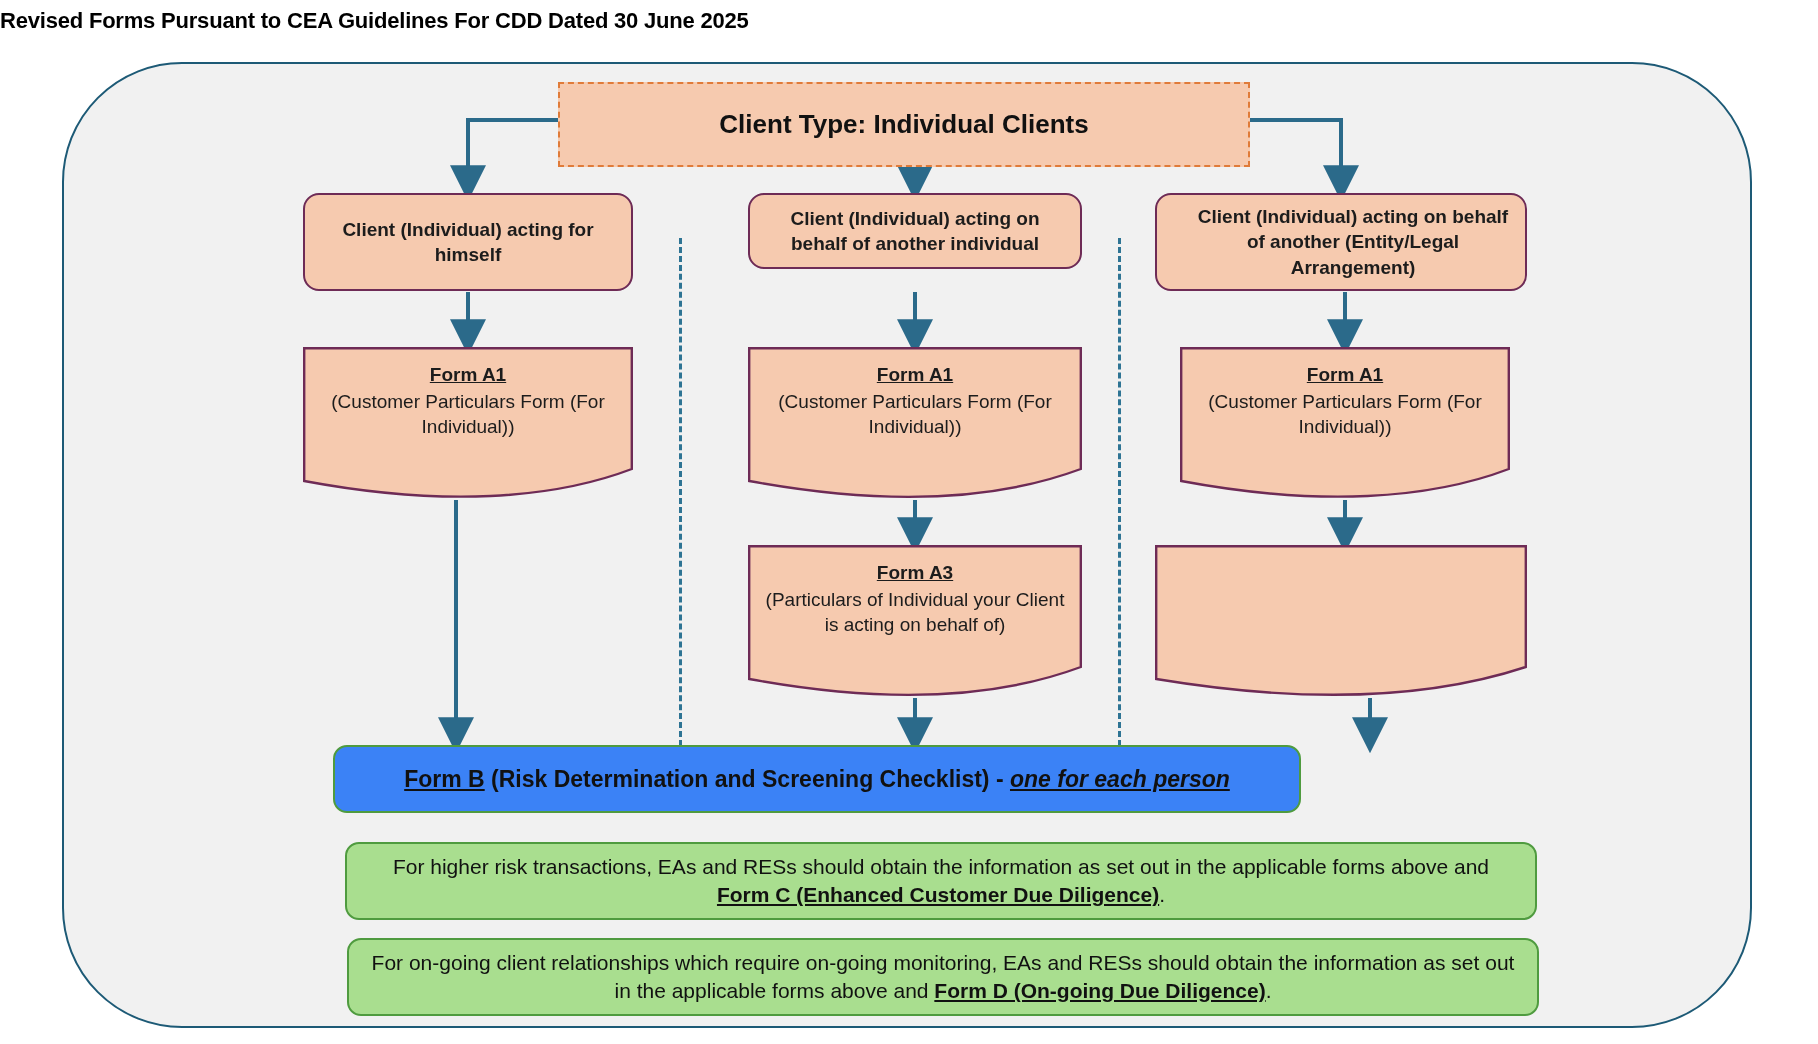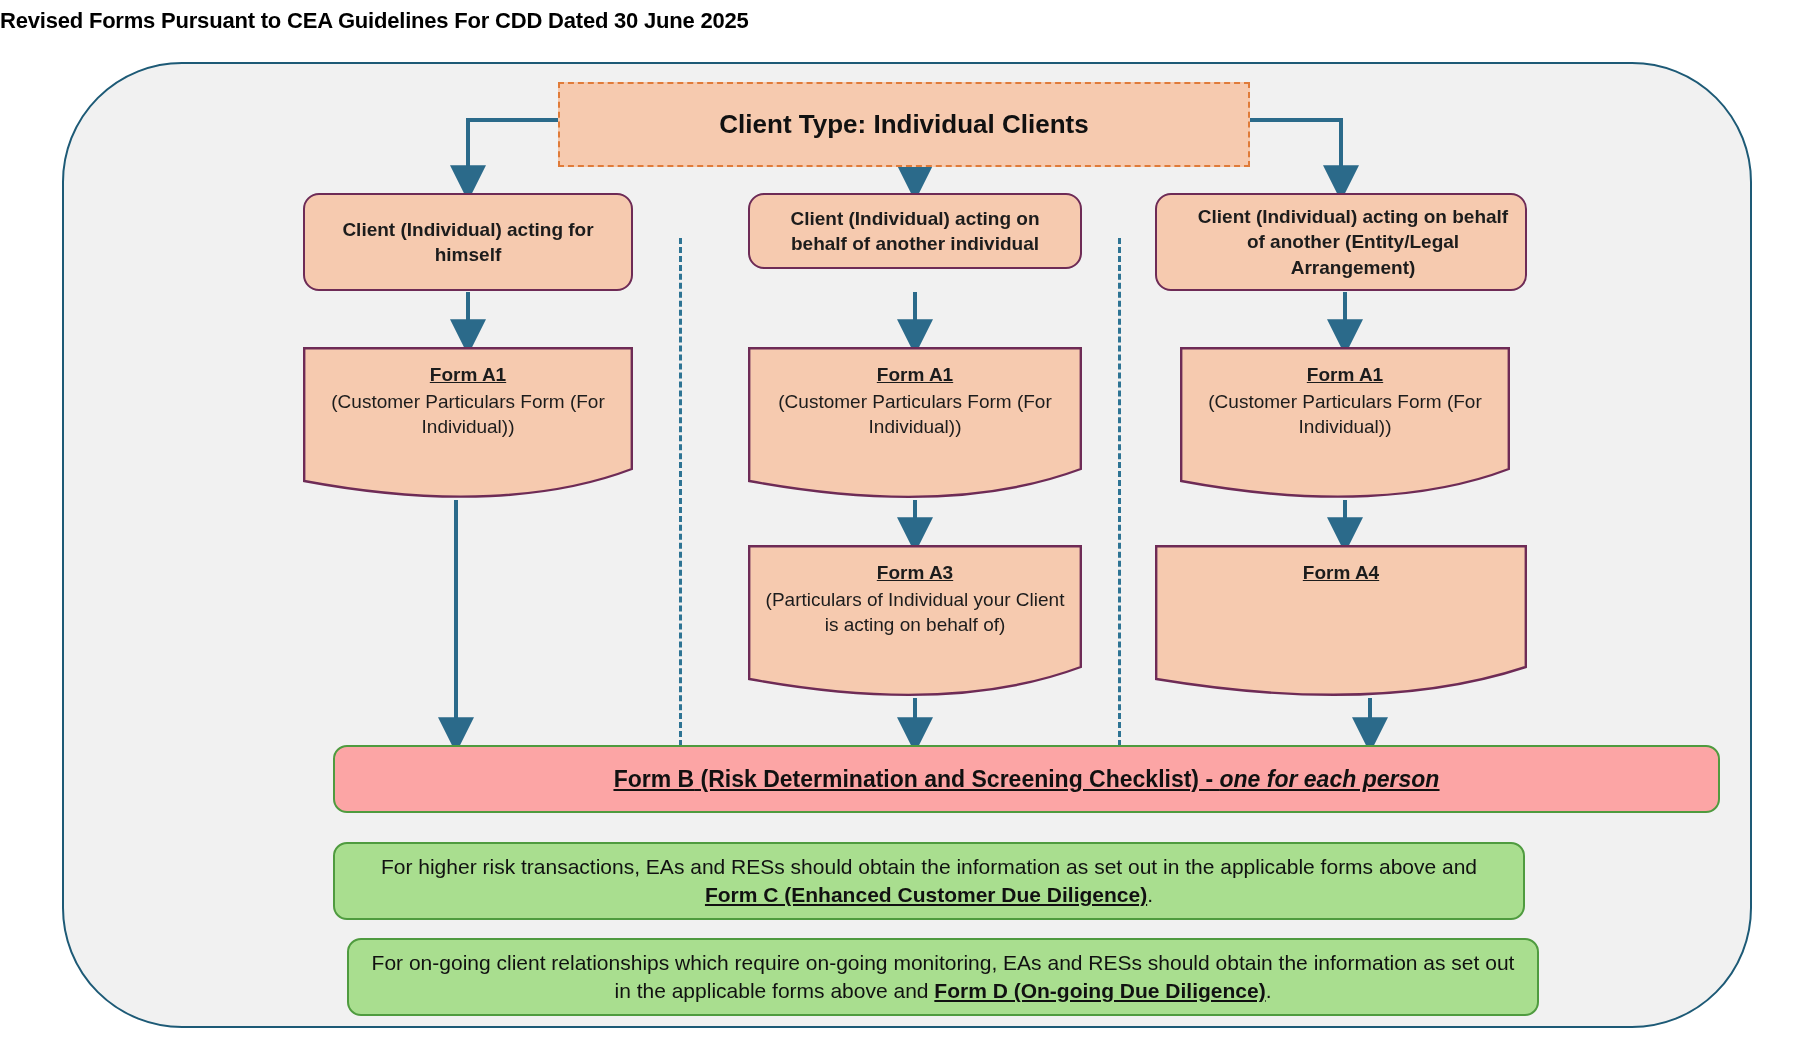--- a/index.html
+++ b/index.html
@@ -69,43 +69,42 @@
   .doc .doctext .hdr{font-weight:bold;text-decoration:underline;display:block;margin-bottom:3px;}
 
   .docA1a{left:303px;top:347px;width:330px;height:152px;}
   .docA1b{left:748px;top:347px;width:334px;height:152px;}
   .docA1c{left:1180px;top:347px;width:330px;height:152px;}
   .docA3{left:748px;top:545px;width:334px;height:152px;}
   .docA4{left:1155px;top:545px;width:372px;height:152px;}
 
   
   .formB{
-    left:333px;top:745px;width:1387px;height:68px;
-    background:#fca5a5;
+    left:333px;top:745px;width:968px;height:68px;
+    background:#3b82f6;
     border:2.2px solid #4f9b3f;
     border-radius:14px;
     display:flex;align-items:center;justify-content:center;
     font-size:23px;font-weight:bold;color:#111;
     text-align:center;
-    text-decoration:underline;
   }
   .formB u{text-decoration:underline;}
   .formB .emph{font-style:italic;font-weight:bold;text-decoration:underline;}
 
   
   .note{
     background:#a9de8f;
     border:2.2px solid #4f9b3f;
     border-radius:14px;
     display:flex;align-items:center;justify-content:center;
     text-align:center;
     font-size:21px;line-height:1.35;color:#111;
     padding:4px 22px;
   }
-  .note1{left:333px;top:842px;width:1192px;height:78px;}
+  .note1{left:345px;top:842px;width:1192px;height:78px;}
   .note2{left:347px;top:938px;width:1192px;height:78px;}
   .note b{font-weight:bold;text-decoration:underline;}
 
   
   .vsep{
     position:absolute;width:0;
     border-left:3px dashed #2e7494;
   }
   .vsep1{left:679px;top:238px;height:508px;}
   .vsep2{left:1118px;top:238px;height:508px;}
@@ -207,21 +206,20 @@
       <span class="hdr">Form A3</span>
       <span>(Particulars of Individual your Client is acting on behalf of)</span>
     </div>
   </div>
 
   <div class="doc docA4">
     <svg viewBox="0 0 372 152" preserveAspectRatio="none" width="372" height="152">
       <path d="M1.2,1.2 H370.8 V122 C280,152 158,160 1.2,134 Z" fill="#f6caaf" stroke="#6e2b56" stroke-width="2.4"></path>
     </svg>
     <div class="doctext">
-      <span class="hdr">Form A4</span>
     </div>
   </div>
 
   <div class="node formB">
     <span>
       <u>Form B</u><span> (Risk Determination and Screening Checklist) - </span><span class="emph">one for each person</span>
     </span>
   </div>
 
   <div class="node note note1">

